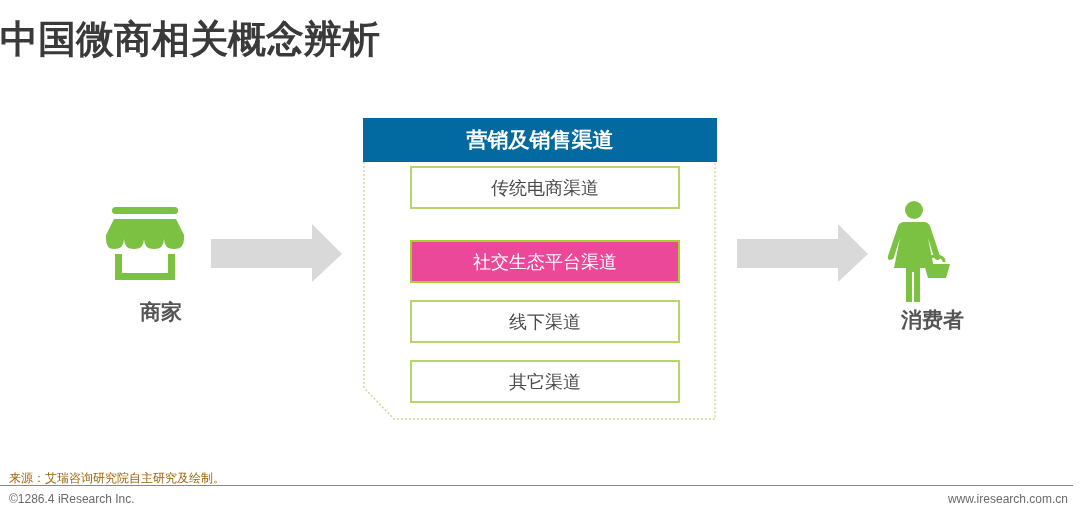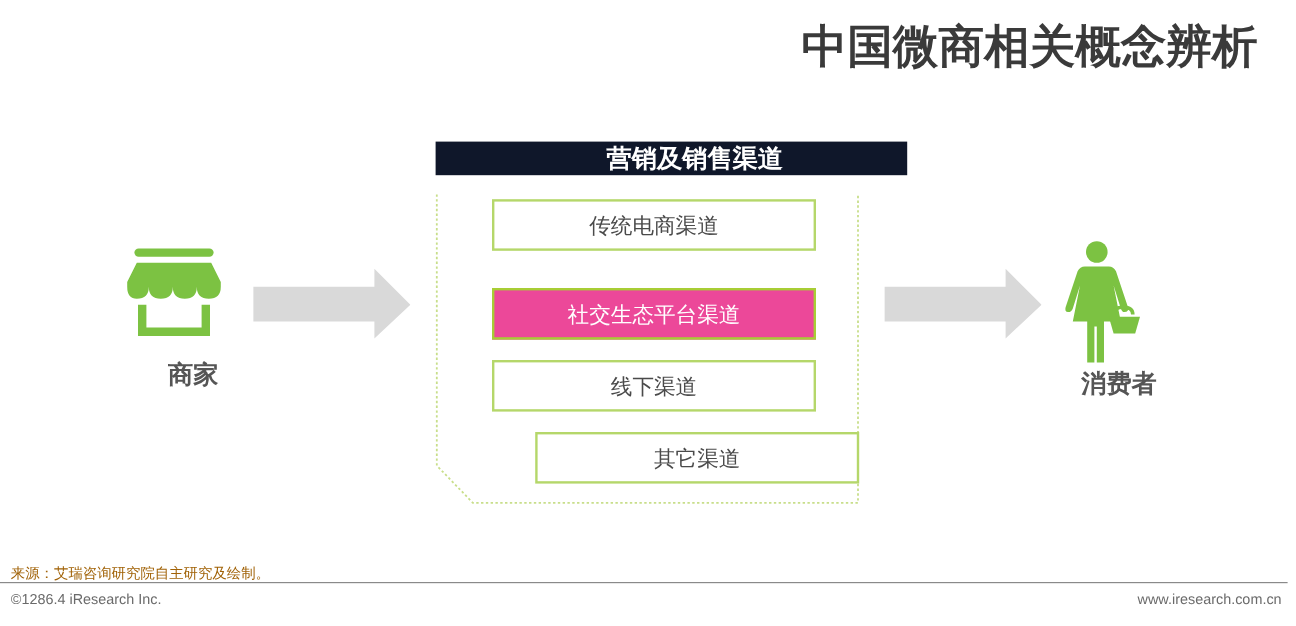--- a/index.html
+++ b/index.html
@@ -1,34 +1,34 @@
 <!DOCTYPE html>
 <html><head>
   <meta charset="utf-8">
   <style>
     html, body { margin:0; padding:0; }
     body {
       width:1080px; height:522px; position:relative; background:#ffffff;
       font-family:"DejaVu Sans", sans-serif; overflow:hidden; color:#404040;
     }
     .title {
-      position:absolute; left:0; top:14px; width:1048px; text-align:right;
+      position:absolute; left:0; top:14px; width:1048px; text-align:left;
       font-size:38px; font-weight:bold; color:#3a3a3a; letter-spacing:0px;
     }
     .abs { position:absolute; }
     .entity-label {
       position:absolute; font-size:21px; font-weight:bold; color:#555555; text-align:right;
     }
     .panel-outline {
       position:absolute; left:0; top:0;
     }
     .panel-header {
-      position:absolute; left:363px; top:118px; width:354px; height:28px;
-      background:#0f172a; color:#ffffff; font-size:21px; font-weight:bold;
-      display:flex; align-items:center; justify-content:center;padding-left:39px;
+      position:absolute; left:363px; top:118px; width:354px; height:44px;
+      background:#0369a1; color:#ffffff; font-size:21px; font-weight:bold;
+      display:flex; align-items:center; justify-content:center;
     }
     .channel-box {
       position:absolute; left:410px; width:266px; height:39px;
       border:2px solid #b5d76a; background:#ffffff; color:#4a4a4a;
       font-size:18px; display:flex; align-items:center; justify-content:center;
       white-space:nowrap;
     }
     .channel-box.highlight {
       background:#ec4899; border-color:#a8cd35; color:#ffffff;
     }
@@ -72,21 +72,21 @@
 
 <div class="channel-box" style="top:166px;">
   <span>传统电商渠道</span>
 </div>
 <div class="channel-box highlight" style="top:240px;">
   <span>社交生态平台渠道</span>
 </div>
 <div class="channel-box" style="top:300px;">
   <span>线下渠道</span>
 </div>
-<div class="channel-box" style="top:360px;margin-left:36px;">
+<div class="channel-box" style="top:360px;">
   <span>其它渠道</span>
 </div>
 
 <svg class="abs" style="left:737px;top:224px;" width="131" height="60" viewBox="0 0 131 60">
   <polygon points="0,15 101,15 101,0 131,30 101,58 101,44 0,44" fill="#d9d9d9"></polygon>
 </svg>
 
 <svg class="abs" style="left:884px;top:198px;" width="70" height="106" viewBox="0 0 70 106">
   <circle cx="30" cy="12" r="9" fill="#7cc242"></circle>
   <path d="M20 24 H40 Q44 24 46 28 L56 58 Q57 62 53 62 Q51 62 50 59 L44 40 L50 70 H36 V104 H30 V74 H28 V104 H22 V70 H10 L16 40 L10 59 Q9 62 6 62 Q3 62 4 58 L14 28 Q16 24 20 24 Z" fill="#7cc242"></path>

